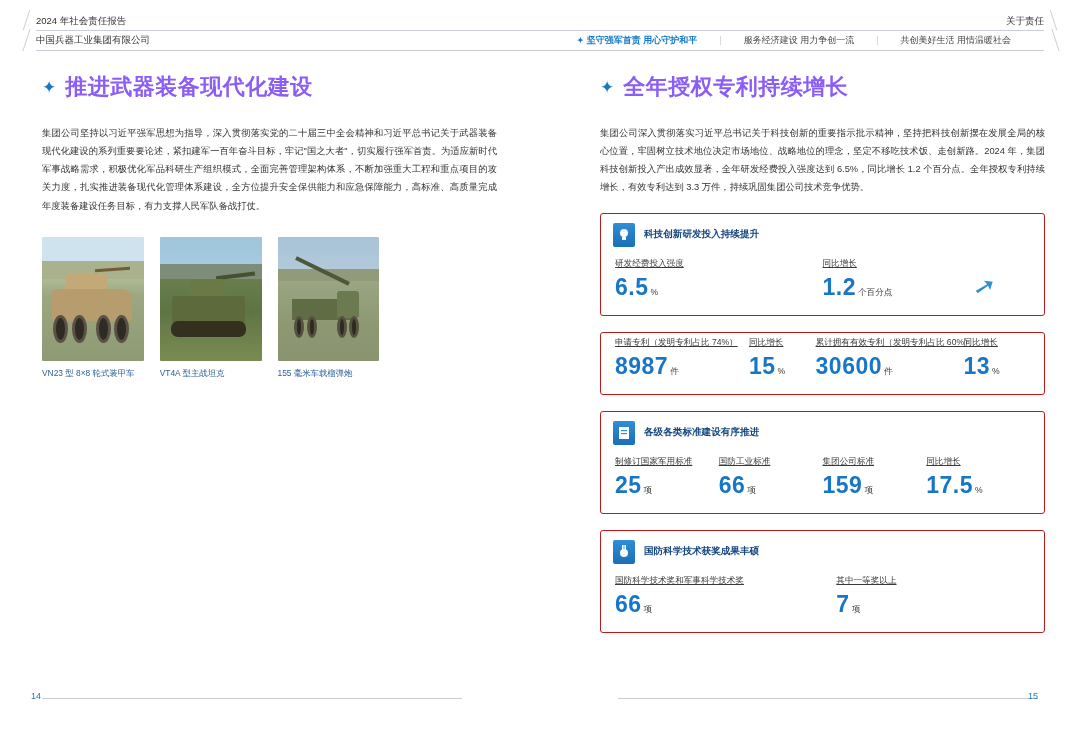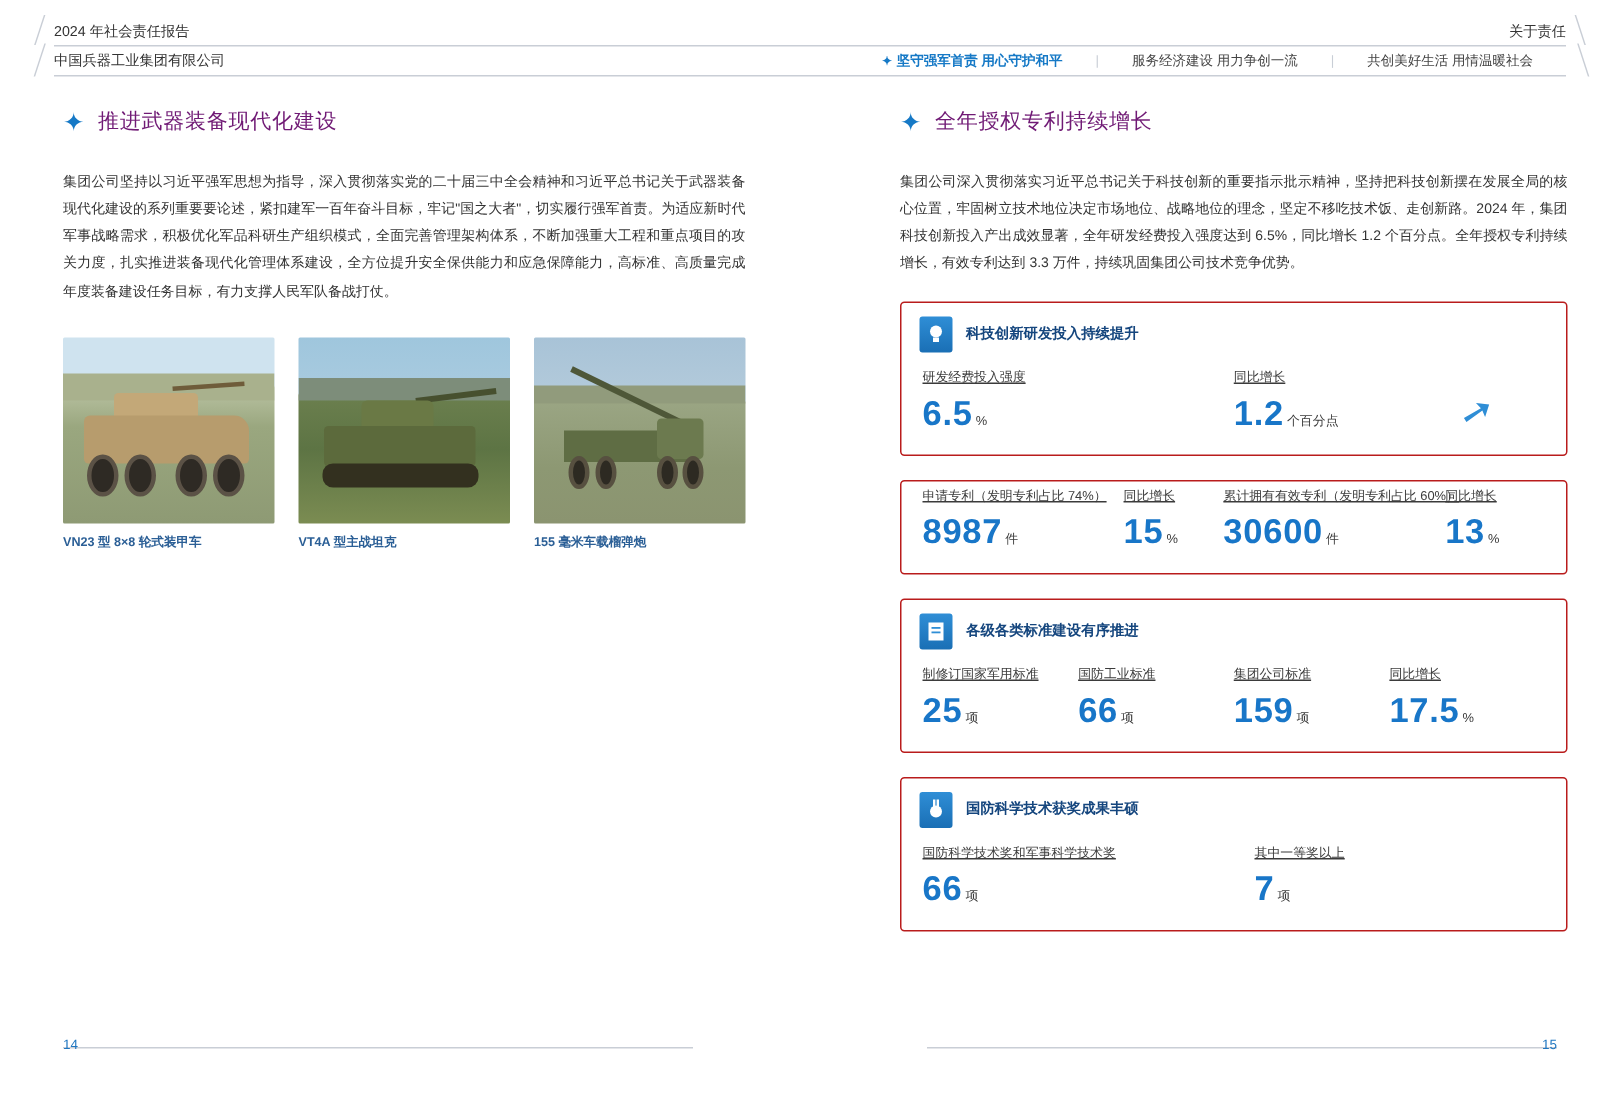--- a/index.html
+++ b/index.html
@@ -78,21 +78,21 @@
     position: absolute;
     right: -12px;
     top: -1px;
     width: 16px;
     height: 22px;
     border-right: 1px solid #c9ced6;
     transform: skewX(18deg);
   }
   .nav {
     position: absolute;
-    right: 0;
+    right: 11px;
     top: 0;
     height: 20px;
     display: flex;
     align-items: center;
     gap: 0;
     font-size: 9px;
     justify-content: space-between;
   }
   .nav .nav-item {
     padding: 0 22px;
@@ -125,39 +125,38 @@
     align-items: center;
     gap: 9px;
     margin-bottom: 22px;
   }
   .sec-title .star {
     color: #1679c6;
     font-size: 17px;
     line-height: 1;
   }
   .sec-title .txt {
-    color: #701a75;
-    font-size: 14px;
-    font-weight: normal;
+    color: #8b5cf6;
+    font-size: 22px;
+    font-weight: bold;
     letter-spacing: 0.5px;
   }
   .body-par {
     font-size: 9.3px;
     line-height: 1.95;
     color: #333;
     text-align: justify;
   }
 
   
   .photo-grid {
     margin-top: 22px;
     display: grid;
-    grid-template-columns: 1fr 1fr 1fr;
+    grid-template-columns: 1fr 1fr 1fr 1fr;
     gap: 12px 16px;
-    font-weight: bold;
   }
   .photo-cell { width: 100%; }
   .photo {
     width: 100%;
     height: 124px;
     border-radius: 1px;
     position: relative;
     overflow: hidden;
   }
   .photo-cap {
@@ -267,21 +266,21 @@
   }
 
   
   .foot {
     position: absolute;
     bottom: 24px;
     height: 14px;
     font-size: 9px;
     color: #1f76c0;
   }
-  .foot-l { left: 42px; }
+  .foot-l { left: 31px; }
   .foot-r { right: 42px; }
   .foot-line {
     position: absolute;
     bottom: 30px;
     height: 1px;
     background: #c9ced6;
   }
   .foot-line-l { left: 42px; width: 420px; }
   .foot-line-r { right: 42px; width: 420px; }
 </style>

